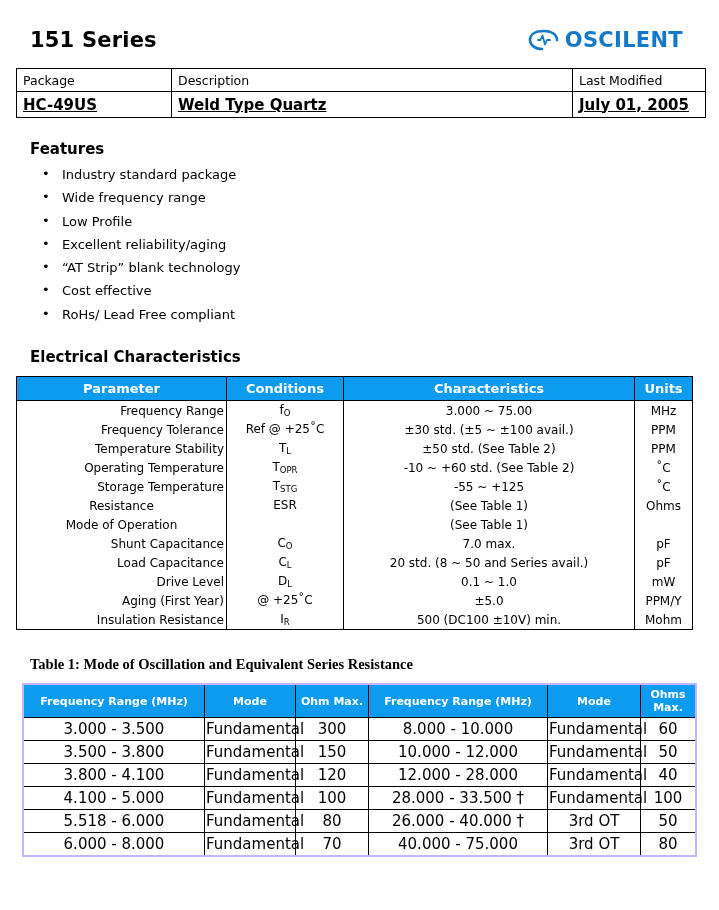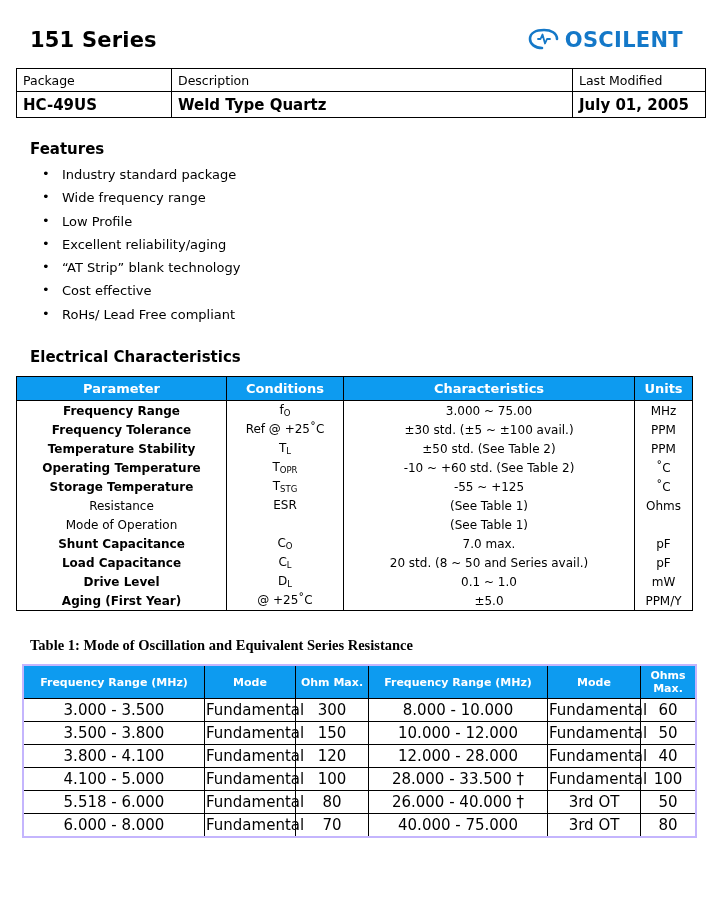--- a/index.html
+++ b/index.html
@@ -30,20 +30,21 @@
   }
   .series-title {
     font-size: 21px;
     font-weight: bold;
     letter-spacing: 0.2px;
     color: #000;
     margin-top: 4px;
   }
   .logo {
     display: flex;
+    align-items: center;
     gap: 4px;
     margin-top: 4px;
     padding-right: 6px;
   }
   .logo-mark {
     width: 34px;
     height: 22px;
   }
   .logo-text {
     font-size: 21px;
@@ -65,20 +66,21 @@
   }
   .pkg-head td {
     font-size: 12.5px;
     font-weight: normal;
     height: 18px;
   }
   .pkg-body td {
     font-size: 15px;
     font-weight: bold;
     height: 21px;
+    text-decoration: underline;
   }
   
   .section-title {
     font-size: 15px;
     font-weight: bold;
     margin: 22px 0 0 14px;
   }
   
   .features {
     margin: 10px 0 0 0;
@@ -121,21 +123,22 @@
   table.ec th:last-child { border-right: none; }
   table.ec td {
     font-size: 12px;
     text-align: center;
     padding: 1px 2px;
     height: 17px;
     border-right: 1px solid #000;
   }
   table.ec td:last-child { border-right: none; }
   table.ec td.param {
-    font-weight: bold;
+    font-weight: normal;
+    text-align: right;
   }
   table.ec tr:last-child td {
     border-bottom: none;
   }
   sub {
     font-size: 8.5px;
     vertical-align: -0.25em;
   }
   
   .t1-title {
@@ -284,20 +287,26 @@
         <td><span>D</span><sub>L</sub></td>
         <td>0.1 ~ 1.0</td>
         <td>mW</td>
       </tr>
       <tr>
         <td class="param">Aging (First Year)</td>
         <td><span>@ +25˚C</span><sub></sub></td>
         <td>±5.0</td>
         <td>PPM/Y</td>
       </tr>
+      <tr>
+        <td class="param">Insulation Resistance</td>
+        <td><span>I</span><sub>R</sub></td>
+        <td>500 (DC100 ±10V) min.</td>
+        <td>Mohm</td>
+      </tr>
     </tbody>
       </table>
   </div>
 
   <div class="t1-title">Table 1:  Mode of Oscillation and Equivalent Series Resistance</div>
   <div class="t1-wrap">
     <table class="t1">
       <tbody>
           <tr>
         <th style="width:178px">Frequency Range (MHz)</th>

